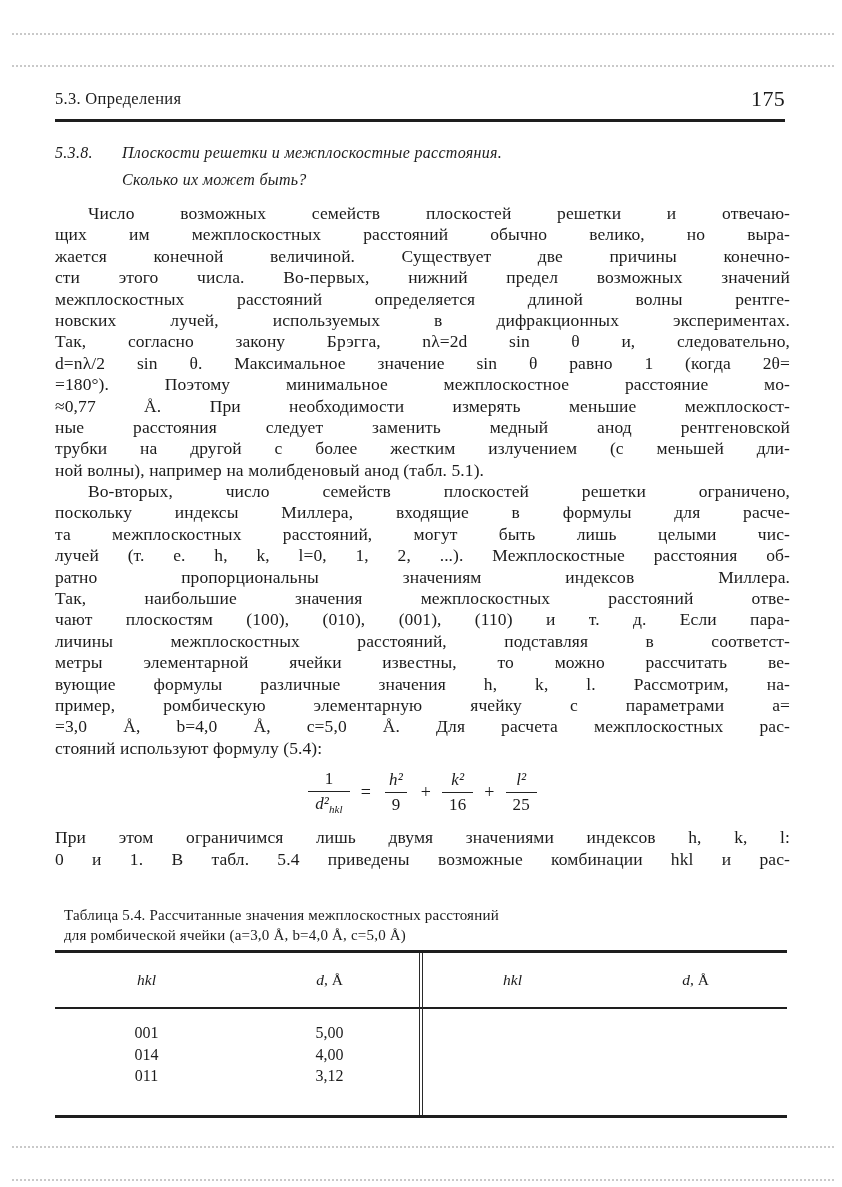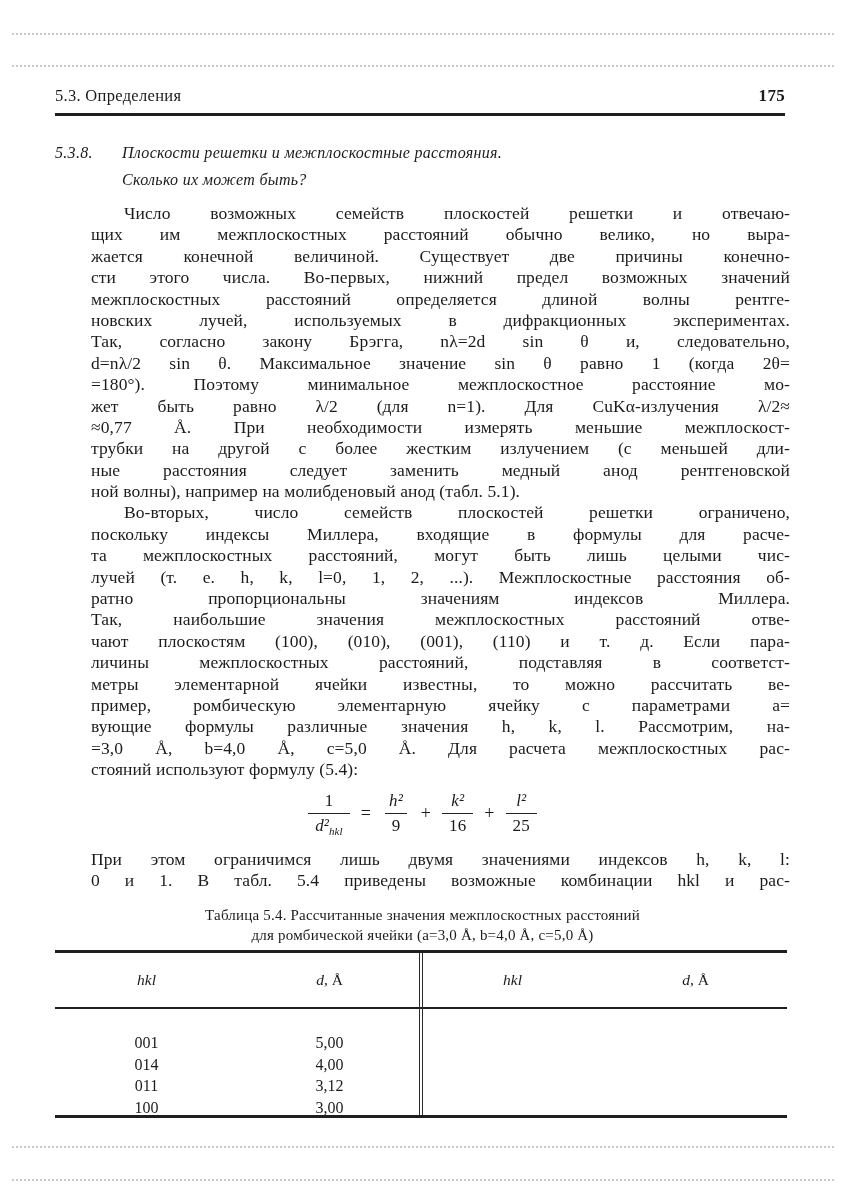--- a/index.html
+++ b/index.html
@@ -33,21 +33,21 @@
     right: 57px;
     top: 86px;
     display: flex;
     justify-content: space-between;
     align-items: center;
     padding-bottom: 7px;
     border-bottom: 3px solid #1e1e1e;
     font-size: 16.5px;
     letter-spacing: 0.3px;
   }
-  .runhead .pagenum { font-weight: bold; font-size: 17px; }
+  .runhead .pagenum { font-weight: normal; font-size: 22px; }
 
   
   .heading {
     position: absolute;
     left: 55px;
     top: 139px;
     width: 690px;
     display: flex;
     font-style: italic;
     font-size: 16px;
@@ -66,21 +66,20 @@
     width: 735px;
     font-size: 17.5px;
     letter-spacing: 0.1px;
   }
   .para .line {
     line-height: 21.4px;
     height: 21.4px;
     white-space: nowrap;
     text-align: justify;
     text-align-last: justify;
-    margin-left: 36px;
   }
   .para.indent-first .line:first-child { text-indent: 33px; }
   .para.flush-last .line:last-child { text-align-last: left; }
 
   
   .formula {
     height: 58px;
     margin: 4px 0 6px 0;
     display: flex;
     align-items: center;
@@ -93,24 +92,24 @@
   .it { font-style: italic; }
   .sub { font-style: italic; font-size: 11px; vertical-align: -4px; }
   .op { margin: 0 11px; font-size: 18px; }
   .terms { display: inline-flex; align-items: center; }
   .term { display: inline-flex; align-items: center; }
   .term .plus:empty { display: none; margin: 0; }
 
   
   .caption {
     position: absolute;
-    left: 55px;
+    left: 64px;
     top: 906px;
     width: 735px;
-    text-align: center;
+    text-align: left;
     font-size: 15px;
     line-height: 19.5px;
     letter-spacing: 0.2px;
   }
 
   
   .dtable {
     position: absolute;
     left: 55px;
     top: 950px;
@@ -131,21 +130,21 @@
     border-right: 1px solid #2a2a2a;
   }
   .thead {
     height: 54px;
     display: grid;
     grid-template-columns: 25% 25% 25% 25%;
     align-items: center;
     border-bottom: 2px solid #1e1e1e;
   }
   .thead .hcell { text-align: center; font-size: 15.5px; }
-  .tbody { display: flex; padding-top: 23px; }
+  .tbody { display: flex; padding-top: 13px; }
   .half { width: 50%; }
   .trow {
     display: grid;
     grid-template-columns: 50% 50%;
     line-height: 21.5px;
     height: 21.5px;
   }
   .trow .cell { text-align: center; }
 </style>
 </head>
@@ -176,39 +175,38 @@
     <div class="para indent-first flush-last">
         <div class="line">Число возможных семейств плоскостей решетки и отвечаю-</div>
         <div class="line">щих им межплоскостных расстояний обычно велико, но выра-</div>
         <div class="line">жается конечной величиной. Существует две причины конечно-</div>
         <div class="line">сти этого числа. Во-первых, нижний предел возможных значений</div>
         <div class="line">межплоскостных расстояний определяется длиной волны рентге-</div>
         <div class="line">новских лучей, используемых в дифракционных экспериментах.</div>
         <div class="line">Так, согласно закону Брэгга, nλ=2d sin θ и, следовательно,</div>
         <div class="line">d=nλ/2 sin θ. Максимальное значение sin θ равно 1 (когда 2θ=</div>
         <div class="line">=180°). Поэтому минимальное межплоскостное расстояние мо-</div>
-        <div class="line">жет быть равно λ/2 (для n=1). Для CuKα-излучения λ/2≈</div>
         <div class="line">≈0,77 Å. При необходимости измерять меньшие межплоскост-</div>
+        <div class="line">ные расстояния следует заменить медный анод рентгеновской</div>
         <div class="line">трубки на другой с более жестким излучением (с меньшей дли-</div>
-        <div class="line">ные расстояния следует заменить медный анод рентгеновской</div>
         <div class="line">ной волны), например на молибденовый анод (табл. 5.1).</div>
       </div>
 
     <div class="para indent-first flush-last">
         <div class="line">Во-вторых, число семейств плоскостей решетки ограничено,</div>
         <div class="line">поскольку индексы Миллера, входящие в формулы для расче-</div>
         <div class="line">та межплоскостных расстояний, могут быть лишь целыми чис-</div>
         <div class="line">лучей (т. е. h, k, l=0, 1, 2, ...). Межплоскостные расстояния об-</div>
         <div class="line">ратно пропорциональны значениям индексов Миллера.</div>
         <div class="line">Так, наибольшие значения межплоскостных расстояний отве-</div>
         <div class="line">чают плоскостям (100), (010), (001), (110) и т. д. Если пара-</div>
         <div class="line">личины межплоскостных расстояний, подставляя в соответст-</div>
         <div class="line">метры элементарной ячейки известны, то можно рассчитать ве-</div>
+        <div class="line">вующие формулы различные значения h, k, l. Рассмотрим, на-</div>
         <div class="line">пример, ромбическую элементарную ячейку с параметрами a=</div>
-        <div class="line">вующие формулы различные значения h, k, l. Рассмотрим, на-</div>
         <div class="line">=3,0 Å, b=4,0 Å, c=5,0 Å. Для расчета межплоскостных рас-</div>
         <div class="line">стояний используют формулу (5.4):</div>
       </div>
 
     <div class="formula">
       <span class="frac">
         <span class="num">1</span>
         <span class="den"><span class="it">d²</span><span class="sub">hkl</span></span>
       </span>
       <span class="op">=</span>
@@ -266,21 +264,17 @@
           <span class="cell">5,00</span>
         </div>
           <div class="trow">
           <span class="cell">014</span>
           <span class="cell">4,00</span>
         </div>
           <div class="trow">
           <span class="cell">011</span>
           <span class="cell">3,12</span>
         </div>
-          <div class="trow">
-          <span class="cell">100</span>
-          <span class="cell">3,00</span>
-        </div>
         </div>
     </div>
   </div>
 
 </div>
 
 </body></html>

